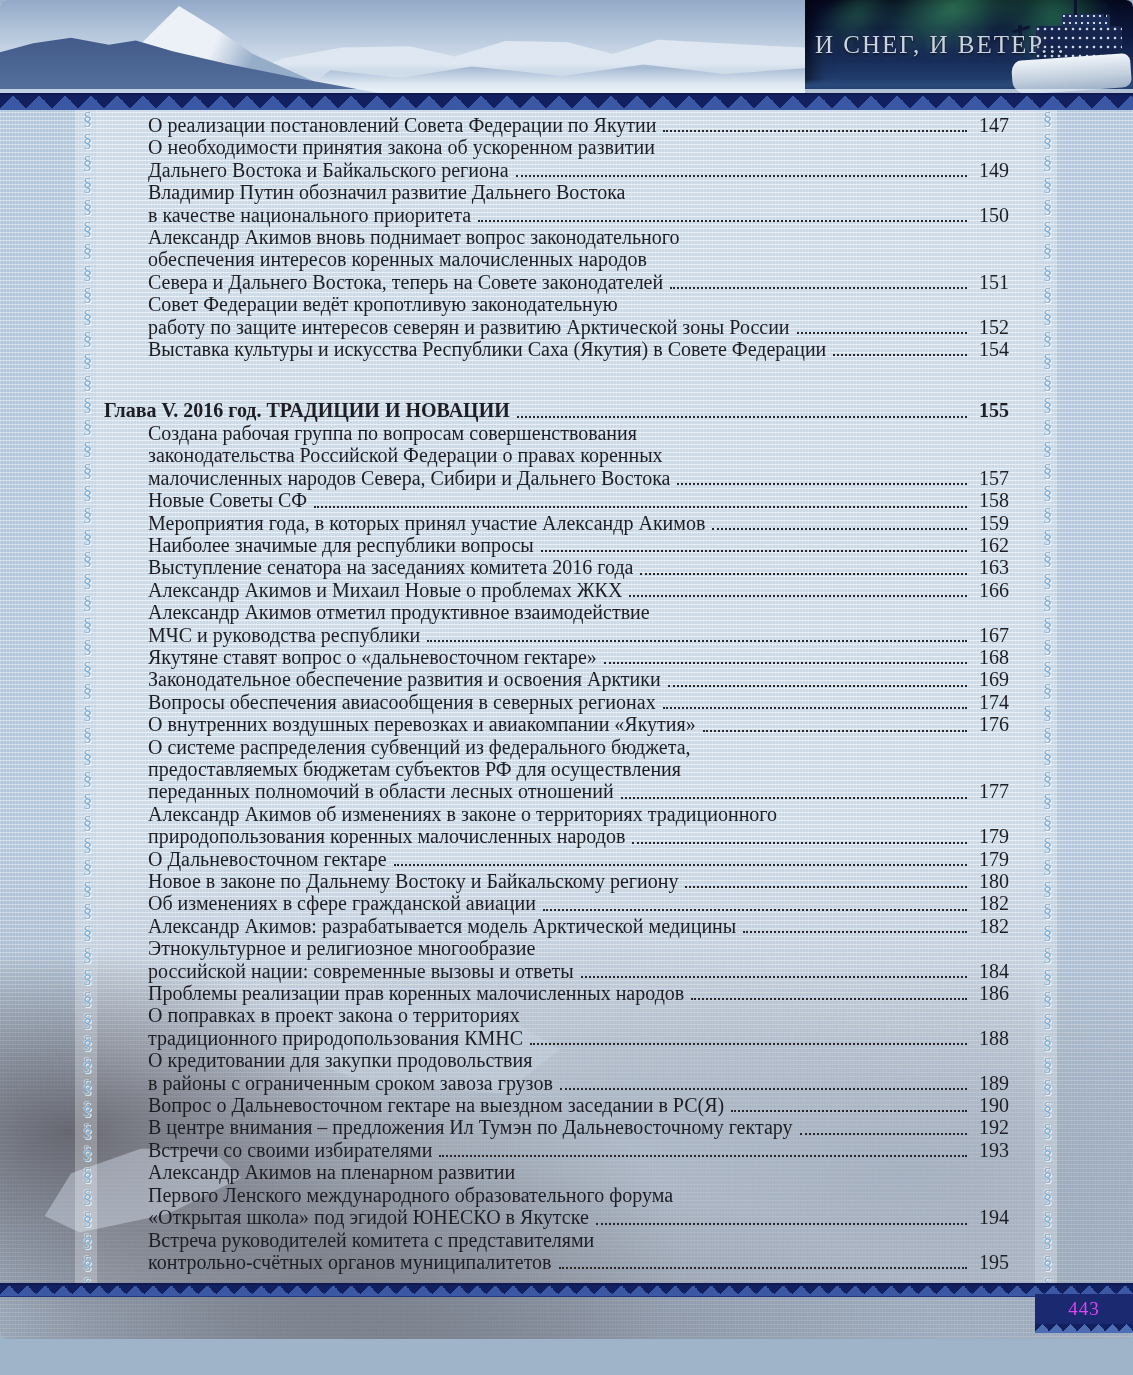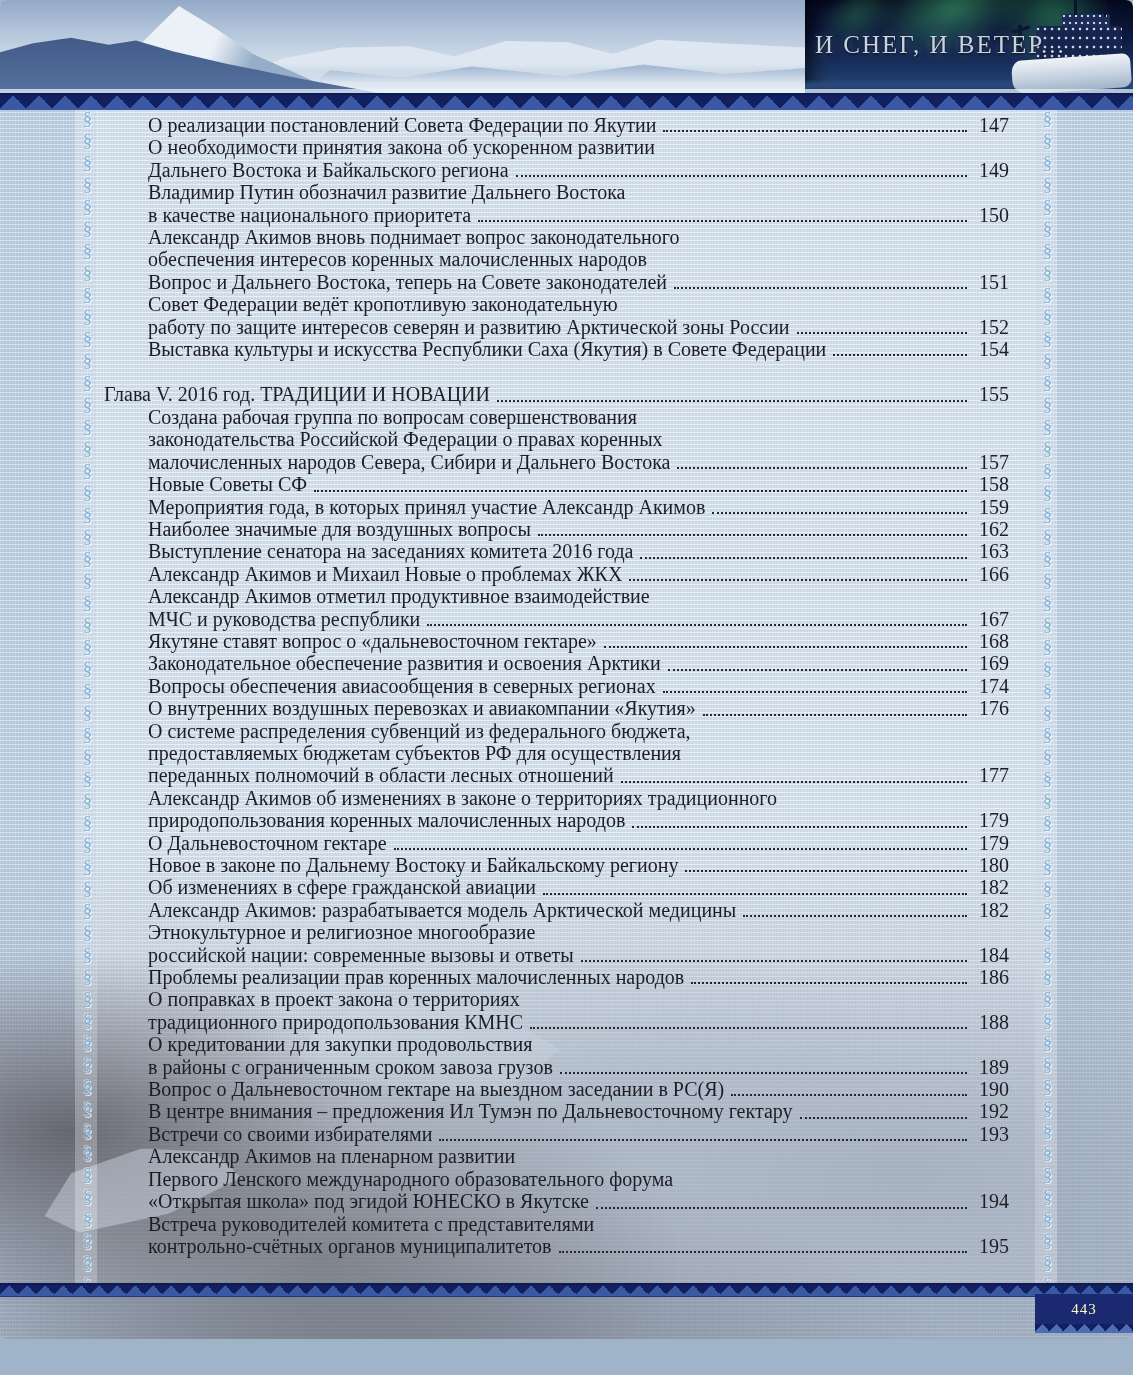--- a/index.html
+++ b/index.html
@@ -94,28 +94,28 @@
   .mast.m1{bottom:76px;left:66px;width:3px;height:17px;}
   .mast.m2{bottom:74px;left:96px;width:2px;height:14px;}
   .crane{position:absolute;bottom:38px;left:10px;width:4px;height:28px;background:#0c1632;}
   .crane-arm{position:absolute;bottom:60px;left:4px;width:18px;height:3px;background:#0c1632;transform:rotate(-18deg);}
   .panel-sea{position:absolute;left:0;right:0;bottom:0;height:14px;
     background:linear-gradient(180deg, rgba(42,74,124,0), #2a4a7c 45%, #1b3560);}
   
   .toc{position:absolute;left:104px;top:114px;width:912px;z-index:3;
     color:#1d1d24;font-size:20px;line-height:22.4px;}
   .toc-row{display:flex;align-items:baseline;padding-left:44px;}
-  .toc-row.chapter{padding-left:0;font-weight:normal;margin-top:23px;}
+  .toc-row.chapter{padding-left:0;font-weight:bold;margin-top:39px;}
   .toc-text{white-space:nowrap;}
   .toc-leader{flex:1 1 auto;min-width:14px;height:0;align-self:flex-end;
     border-bottom:2px dotted #26262c;margin:0 5px 4px 7px;}
   .toc-page{min-width:44px;text-align:center;}
   
   .pagebox{position:absolute;left:1035px;top:1294px;width:98px;height:30px;background:#1b2a70;z-index:5;
-    color:#fef9c3;font-size:15px;text-align:center;line-height:30px;letter-spacing:1px;}
+    color:#d946ef;font-size:19px;text-align:center;line-height:30px;letter-spacing:1px;}
   .pagebox-zz{position:absolute;left:1035px;top:1324px;width:98px;height:9px;z-index:5;
     background-color:#13205f;
     background-image:conic-gradient(from 135deg at 50% 0, #4e6eb4 0 90deg, rgba(0,0,0,0) 90deg);
     background-size:14px 100%;background-repeat:repeat-x;}
 </style>
 </head>
 <body>
 
 <div class="page">
 
@@ -182,21 +182,21 @@
     </div>
       <div class="toc-row">
       <span class="toc-text">Александр Акимов вновь поднимает вопрос законодательного</span>
 
     </div>
       <div class="toc-row">
       <span class="toc-text">обеспечения интересов коренных малочисленных народов</span>
 
     </div>
       <div class="toc-row">
-      <span class="toc-text">Вопрос и Дальнего Востока, теперь на Совете законодателей</span>
+      <span class="toc-text">Севера и Дальнего Востока, теперь на Совете законодателей</span>
       <span class="toc-leader"></span>
       <span class="toc-page">151</span>
     </div>
       <div class="toc-row">
       <span class="toc-text">Совет Федерации ведёт кропотливую законодательную</span>
 
     </div>
       <div class="toc-row">
       <span class="toc-text">работу по защите интересов северян и развитию Арктической зоны России</span>
       <span class="toc-leader"></span>
@@ -229,21 +229,21 @@
       <span class="toc-text">Новые Советы СФ</span>
       <span class="toc-leader"></span>
       <span class="toc-page">158</span>
     </div>
       <div class="toc-row">
       <span class="toc-text">Мероприятия года, в которых принял участие Александр Акимов</span>
       <span class="toc-leader"></span>
       <span class="toc-page">159</span>
     </div>
       <div class="toc-row">
-      <span class="toc-text">Наиболее значимые для воздушных вопросы</span>
+      <span class="toc-text">Наиболее значимые для республики вопросы</span>
       <span class="toc-leader"></span>
       <span class="toc-page">162</span>
     </div>
       <div class="toc-row">
       <span class="toc-text">Выступление сенатора на заседаниях комитета 2016 года</span>
       <span class="toc-leader"></span>
       <span class="toc-page">163</span>
     </div>
       <div class="toc-row">
       <span class="toc-text">Александр Акимов и Михаил Новые о проблемах ЖКХ</span>

